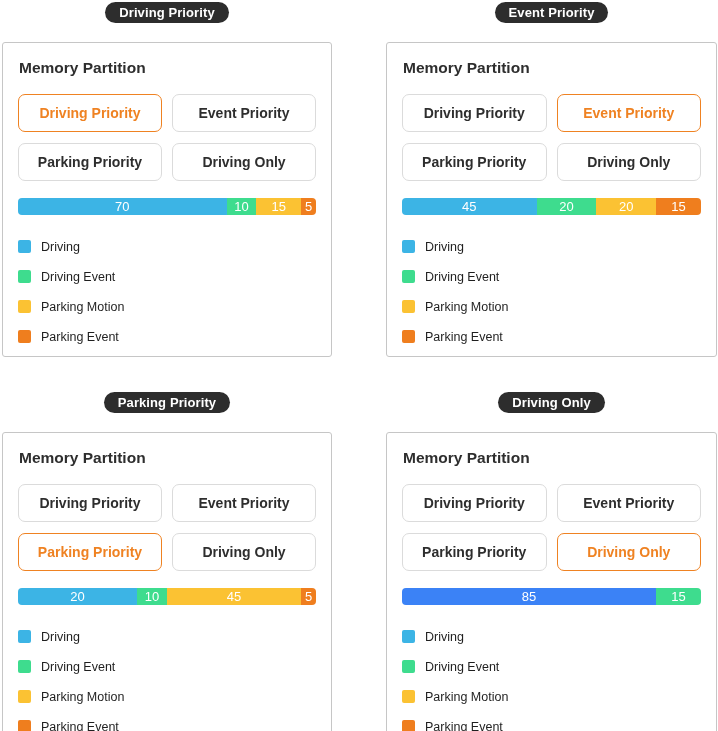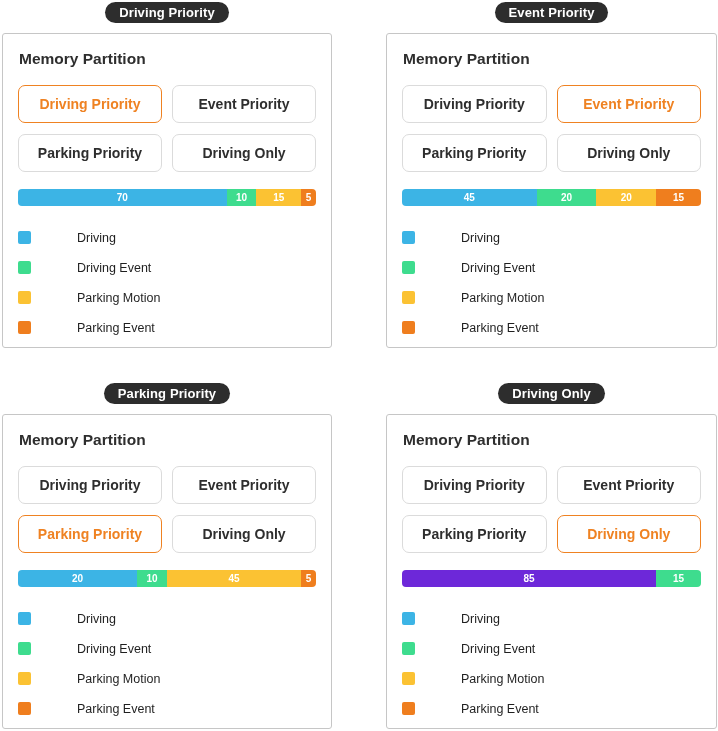--- a/index.html
+++ b/index.html
@@ -22,21 +22,21 @@
     display:inline-flex; align-items:center;
     height:21px; padding:0 14px;
     border-radius:11px;
     background:var(--badge-bg,#2d2d2d);
     color:#ffffff;
     font-size:13px; font-weight:bold;
     letter-spacing:0.1px;
     white-space:nowrap;
   }
   .card {
-    margin-top:10px;
+    margin-top:19px;
     height:315px;
     background:#ffffff;
     border:1px solid #c6c6c6;
     border-radius:3px;
     padding:16px 15px 0 15px;
   }
   .card-title {
     font-size:15.5px; font-weight:bold; color:#2e2e2e;
     margin-left:1px;
   }
@@ -64,31 +64,30 @@
   .bar {
     margin-top:17px;
     height:17px;
     display:flex;
     border-radius:4px;
     overflow:hidden;
   }
   .seg {
     display:flex; align-items:center; justify-content:center;
     color:#ffffff;
-    font-size:10px; font-weight:bold;
+    font-size:13px; font-weight:normal;
     overflow:hidden;
   }
   .legend { margin-top:25px; }
   .legend-item {
     display:flex; align-items:center;
     height:13px;
     margin-bottom:17px;
     font-size:12.5px;
     color:#1f1f1f;
-    gap:36px;
   }
   .swatch {
     width:13px; height:13px;
     border-radius:2px;
     margin-right:10px;
     flex:none;
   }
 </style>
 </head>
 <body>
@@ -218,21 +217,21 @@
     </div>
     <div class="card">
       <div class="card-title">Memory Partition</div>
       <div class="btn-grid">
         <button type="button" class="mode-btn">Driving Priority</button>
         <button type="button" class="mode-btn">Event Priority</button>
         <button type="button" class="mode-btn">Parking Priority</button>
         <button type="button" class="mode-btn active">Driving Only</button>
       </div>
       <div class="bar">
-          <div class="seg" style="width: 85%; background: #6d28d9;">85</div>
+          <div class="seg" style="width: 85%; background: #3b82f6;">85</div>
           <div class="seg" style="width: 15%; background: rgb(62, 220, 142);">15</div>
         </div>
       <div class="legend">
           <div class="legend-item">
             <span class="swatch" style="background: rgb(60, 180, 229);"></span>
             <span>Driving</span>
           </div>
           <div class="legend-item">
             <span class="swatch" style="background: rgb(62, 220, 142);"></span>
             <span>Driving Event</span>

